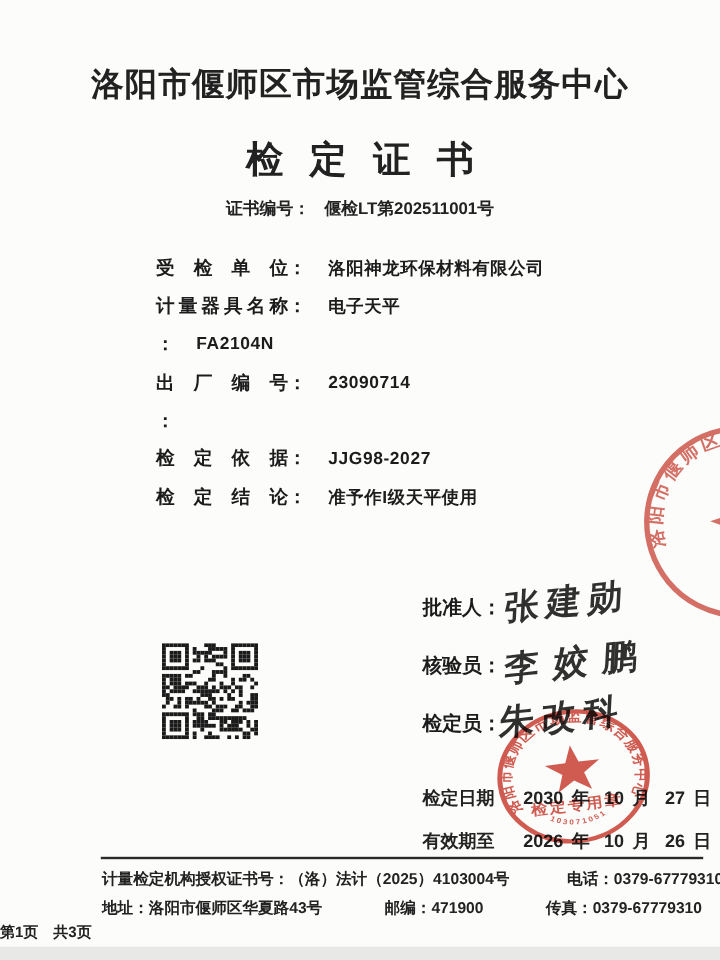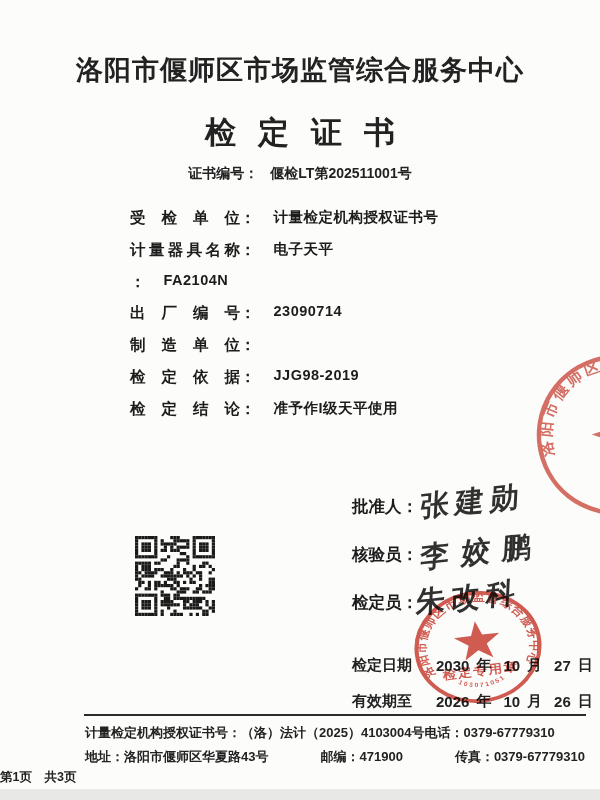--- a/index.html
+++ b/index.html
@@ -17,21 +17,21 @@
     position:absolute;top:112px;left:0;width:100%;text-align:center;
     font-size:31px;font-weight:700;letter-spacing:22px;text-indent:22px;color:#222;
   }
   .cert-line{
     position:absolute;top:165px;left:0;width:100%;text-align:center;
     font-size:14px;font-weight:700;color:#222;
   }
   .cert-line .num{margin-left:12px;}
   
   .fields{position:absolute;left:130px;top:208px;width:440px;}
-  .field-row{display:flex;align-items:flex-start;height:31.8px;}
+  .field-row{display:flex;align-items:center;height:31.8px;}
   .field-label{
     display:inline-block;width:110px;font-size:15.5px;font-weight:700;
     text-align:justify;text-align-last:justify;white-space:nowrap;
   }
   .field-colon{font-size:15.5px;font-weight:700;}
   .field-value{margin-left:18px;font-size:14.5px;font-weight:600;letter-spacing:.5px;}
   
   .sig-row{position:absolute;left:352px;font-size:16.5px;font-weight:700;}
   .sig-name{
     position:absolute;white-space:nowrap;font-size:29px;font-weight:700;
@@ -43,21 +43,21 @@
   .date-row{
     position:absolute;left:352px;display:flex;align-items:center;
     font-size:15px;font-weight:700;white-space:nowrap;color:#222;
   }
   .date-row .dlabel{width:64px;margin-right:20px;font-size:15px;}
   .date-row span{margin-right:7px;}
   .date-row .u{margin-right:12px;}
   
   .rule{position:absolute;left:84px;top:714px;width:502px;height:0;border-top:2px solid #2a2a2a;}
   .f-line{position:absolute;left:85px;width:500px;display:flex;font-size:13px;font-weight:700;color:#222;white-space:nowrap;}
-  .f-line1{top:724px;}
+  .f-line1{top:724px;gap:48px;}
   .f-line1 .seg2{margin-left:auto;margin-right:55px;}
   .f-line2{top:748px;justify-content:space-between;}
   .page-indicator{position:absolute;top:769px;left:0;width:100%;font-size:12.5px;font-weight:600;color:#222;}
   
   .stamp-main{
     position:absolute;left:403px;top:586px;width:150px;height:122px;
     transform:rotate(-7deg) scaleX(1.14);opacity:.82;mix-blend-mode:multiply;
   }
   .stamp-edge{
     position:absolute;left:522px;top:340px;width:190px;height:190px;
@@ -74,44 +74,43 @@
   <div class="doc-title">检定证书</div>
 
   <div class="cert-line">
     <span>证书编号：</span><span class="num">偃检LT第202511001号</span>
   </div>
 
   <div class="fields">
     <div class="field-row">
       <span class="field-label">受检单位</span>
         <span class="field-colon">：</span>
-      <span class="field-value">计量检定机构授权证书号</span>
+      <span class="field-value">洛阳神龙环保材料有限公司</span>
     </div>
     <div class="field-row">
       <span class="field-label">计量器具名称</span>
         <span class="field-colon">：</span>
       <span class="field-value">电子天平</span>
     </div>
     <div class="field-row">
         <span class="field-colon">：</span>
       <span class="field-value">FA2104N</span>
     </div>
     <div class="field-row">
       <span class="field-label">出厂编号</span>
         <span class="field-colon">：</span>
       <span class="field-value">23090714</span>
     </div>
     <div class="field-row">
-      <span class="field-label">制造单位</span>
         <span class="field-colon">：</span>
     </div>
     <div class="field-row">
       <span class="field-label">检定依据</span>
         <span class="field-colon">：</span>
-      <span class="field-value">JJG98-2019</span>
+      <span class="field-value">JJG98-2027</span>
     </div>
     <div class="field-row">
       <span class="field-label">检定结论</span>
         <span class="field-colon">：</span>
       <span class="field-value">准予作I级天平使用</span>
     </div>
   </div>
 
   <div class="sig-row" style="top:496px">
     <span>批准人：</span>

